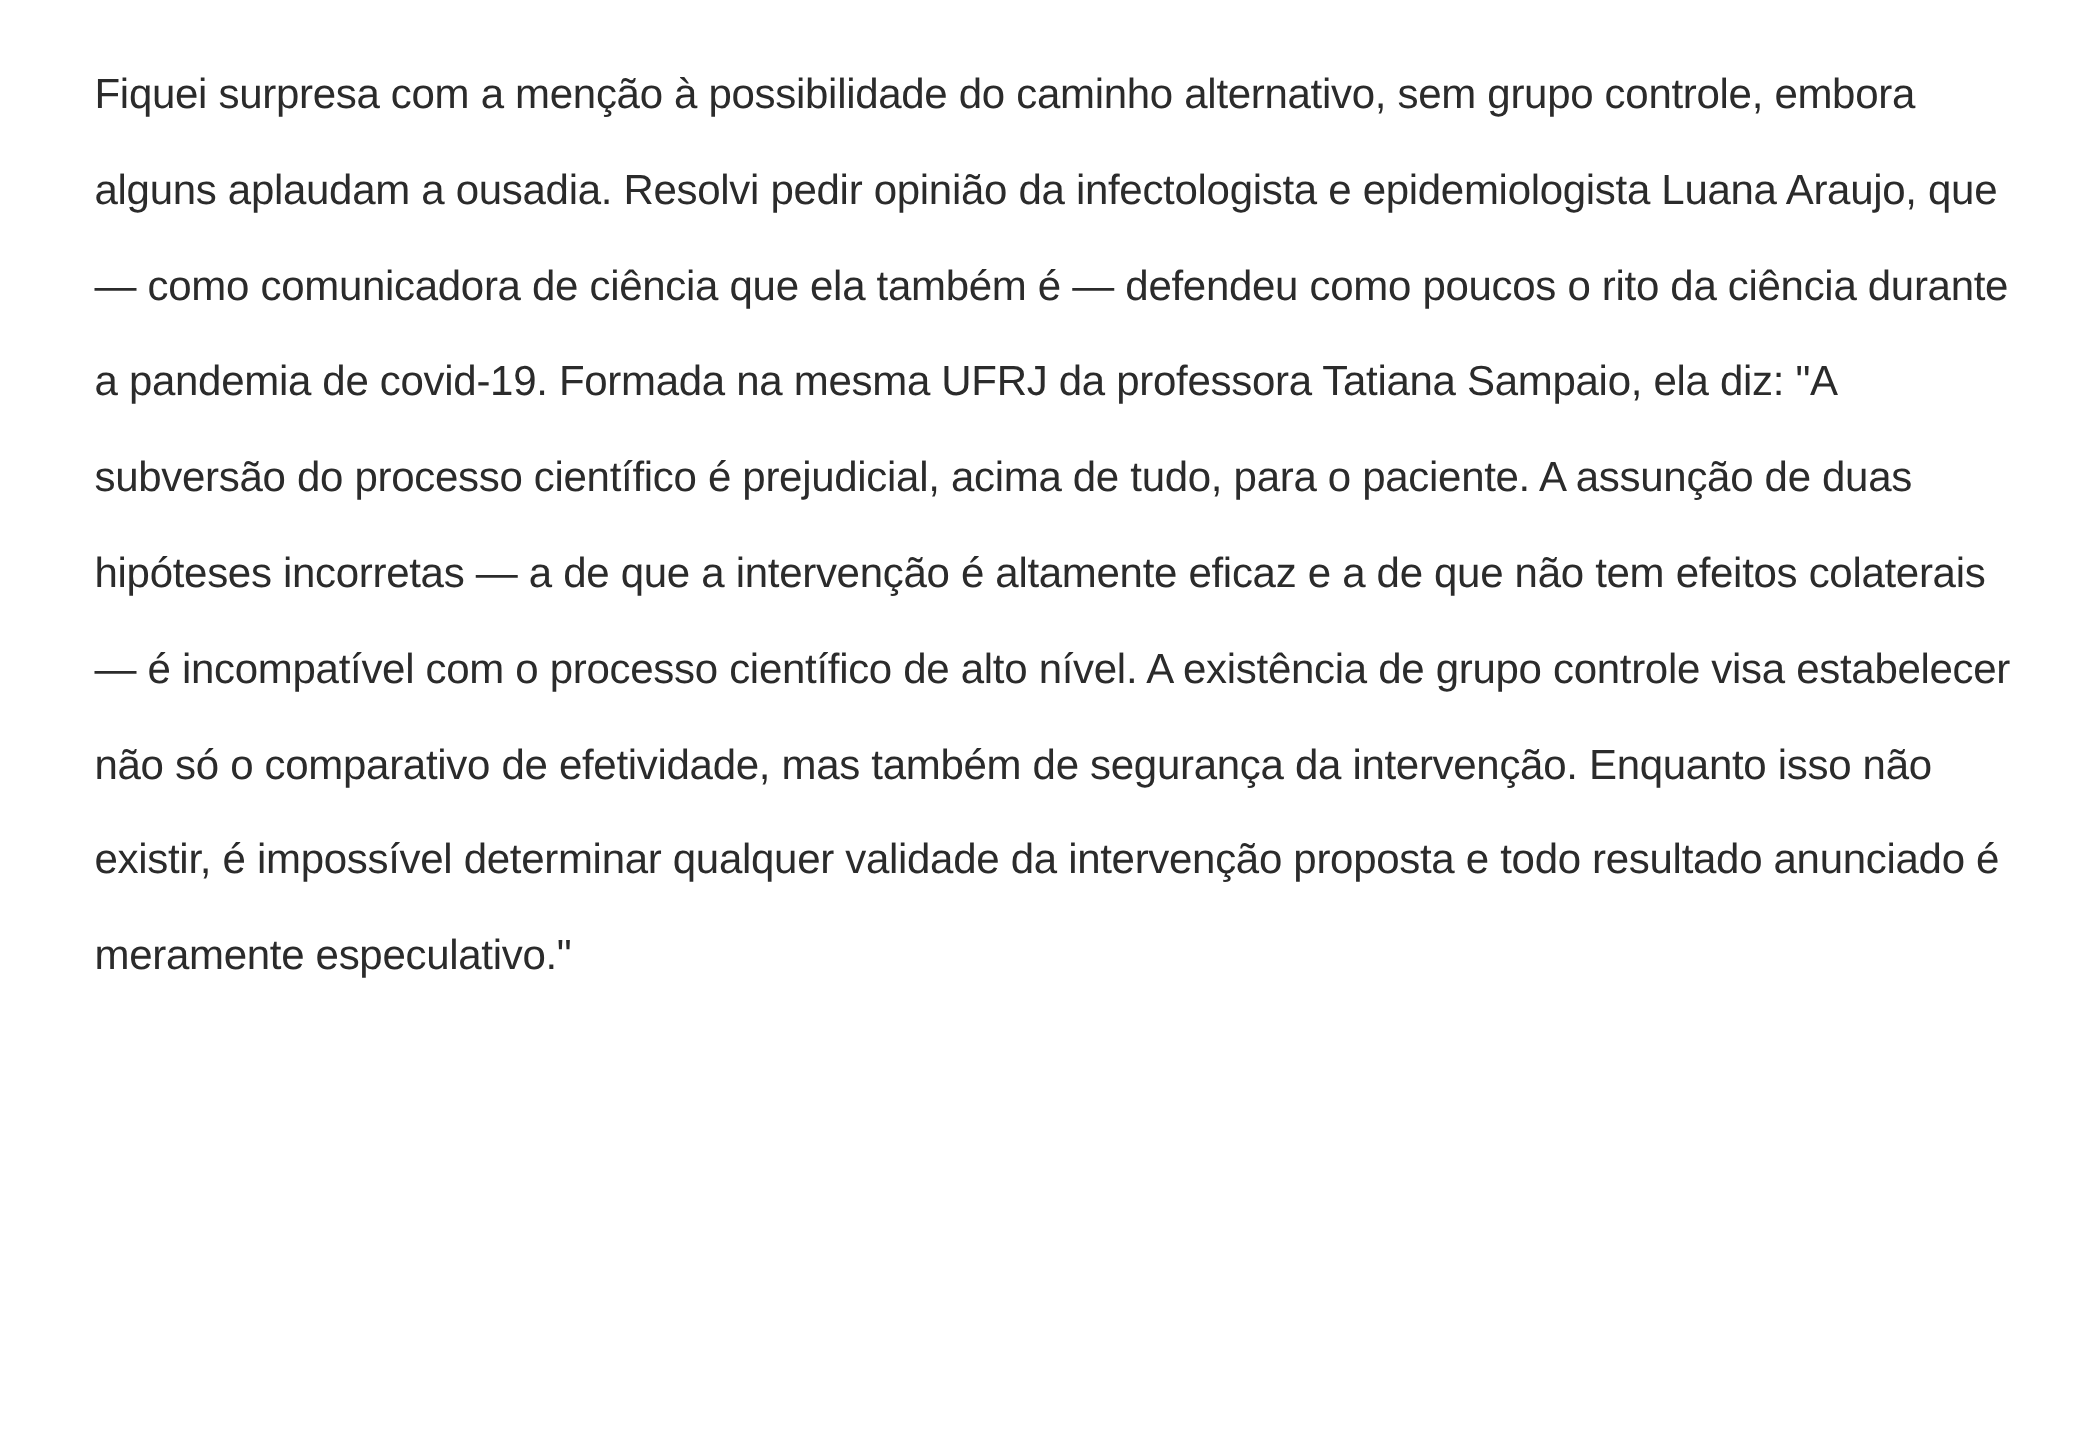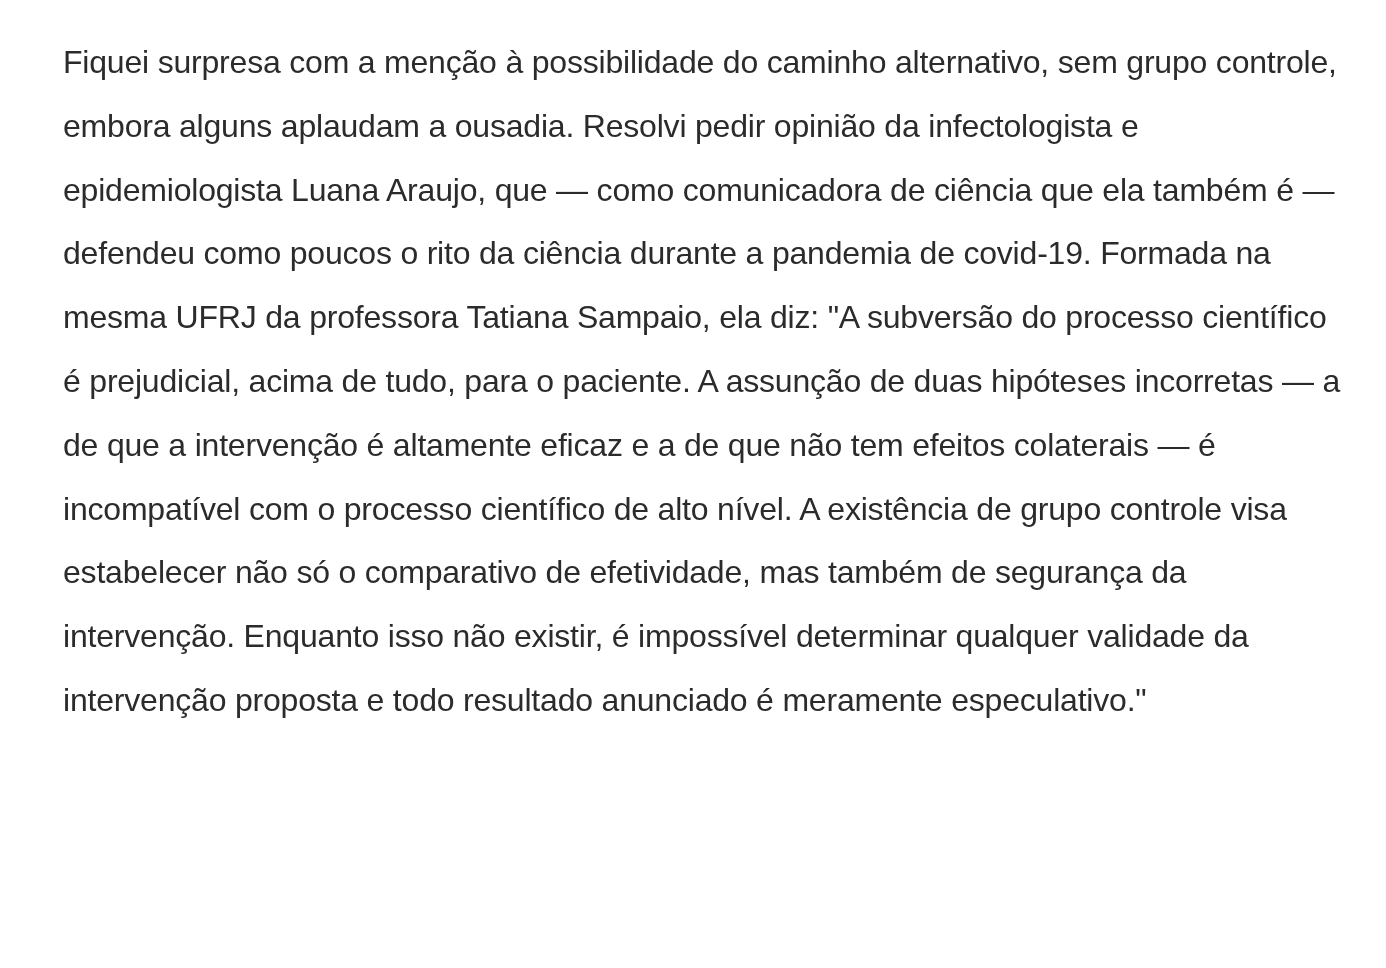--- a/index.html
+++ b/index.html
@@ -14,21 +14,21 @@
     overflow: hidden;
     font-family: "Liberation Sans", "DejaVu Sans", sans-serif;
   }
   .article-body {
     box-sizing: border-box;
     padding: 31px 40px 0 63px;
   }
   .article-paragraph {
     margin: 0;
     max-width: 1286px;
-    font-size: 32px;
+    font-size: 28px;
     line-height: 63.8px;
     font-weight: 400;
     letter-spacing: -0.2px;
     color: #2b2b2b;
     text-align: left;
     -webkit-font-smoothing: antialiased;
   }
 </style>
 </head>
 <body>

